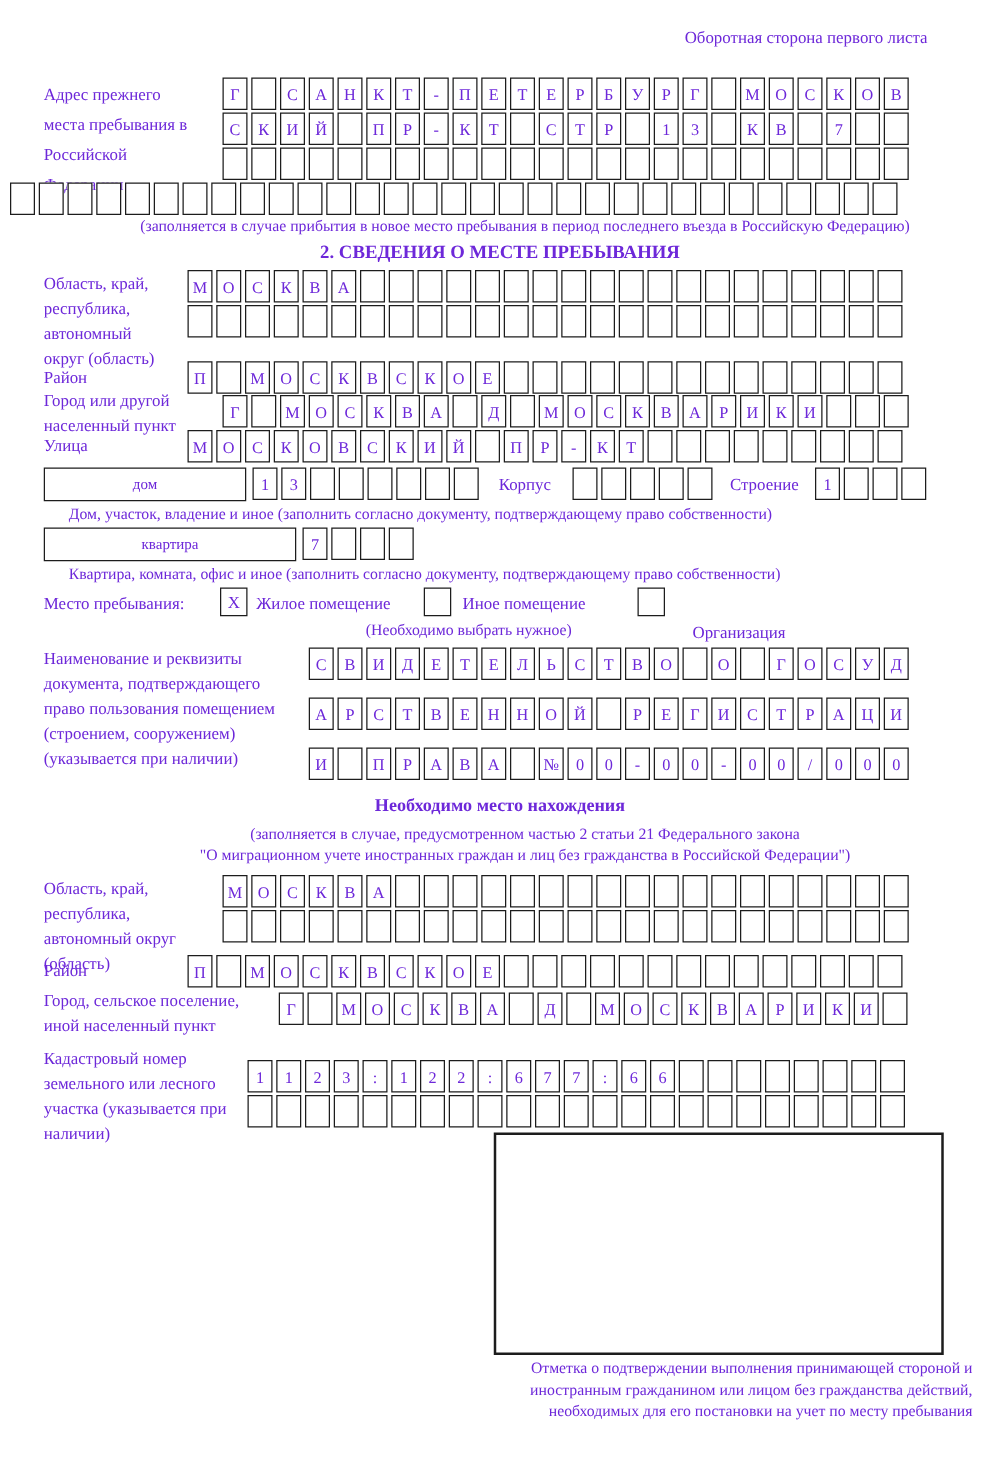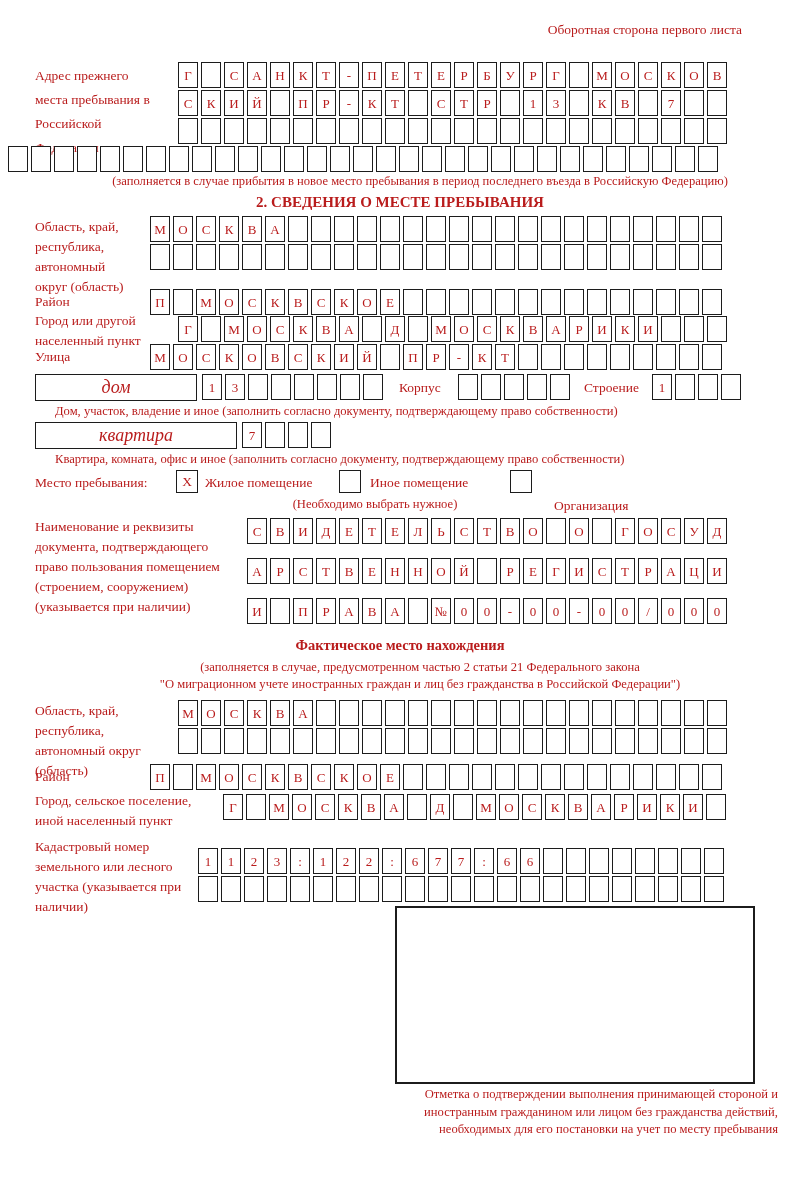--- a/index.html
+++ b/index.html
@@ -1,31 +1,31 @@
 <!DOCTYPE html>
 <html><head>
 <meta charset="utf-8">
 <style>
   html,body{margin:0;padding:0;background:#fff;}
   #page{
     position:relative;width:800px;height:1180px;background:#ffffff;
-    font-family:"Liberation Serif","DejaVu Serif",serif;color:#b91c1c;overflow:hidden;
+    font-family:"Liberation Serif","DejaVu Serif",serif;color:#6d28d9;overflow:hidden;
   }
   .abs{position:absolute;}
   .lbl{font-size:13.5px;line-height:20px;}
   .cap{font-size:12.6px;padding-left:20px;}
   .cellrow{display:flex;}
   .cell{
     width:18px;height:24px;border:1.6px solid #1c1c1c;margin-right:3px;
     display:flex;align-items:center;justify-content:center;
     font-size:13px;line-height:1;flex:0 0 auto;background:#fff;
   }
   .namebox{
     border:1.6px solid #1c1c1c;height:25px;display:flex;align-items:center;justify-content:center;
-    font-size:18px;background:#fff;font-style:italic;
+    font-size:12px;background:#fff;
   }
   .chk{
     width:20px;height:21px;border:1.6px solid #1c1c1c;display:flex;align-items:center;justify-content:center;
     font-size:13.5px;background:#fff;flex:0 0 auto;
   }
   .heading{font-weight:bold;font-size:15px;text-align:center;width:100%;}
   .center{text-align:center;width:100%;}
   .stamp{border:2px solid #1c1c1c;background:#fff;}
 </style>
 </head>
@@ -403,21 +403,21 @@
       <div class="cell">0</div>
       <div class="cell">-</div>
       <div class="cell">0</div>
       <div class="cell">0</div>
       <div class="cell">/</div>
       <div class="cell">0</div>
       <div class="cell">0</div>
       <div class="cell">0</div>
     </div>
 
-  <div class="abs center" style="left:0;top:637px;font-weight:bold;font-size:14.5px;">Фактическое место нахождения</div>
+  <div class="abs center" style="left:0;top:637px;font-weight:bold;font-size:14.5px;">Необходимо место нахождения</div>
   <div class="abs cap center" style="left:0;top:660px;">(заполняется в случае, предусмотренном частью 2 статьи 21 Федерального закона</div>
   <div class="abs cap center" style="left:0;top:677px;">"О миграционном учете иностранных граждан и лиц без гражданства в Российской Федерации")</div>
 
   <div class="abs lbl" style="left:35px;top:701px;width:125px;">Область, край, республика, автономный округ (область)</div>
   <div class="abs cellrow" style="left:178px;top:700px;">
       <div class="cell">М</div>
       <div class="cell">О</div>
       <div class="cell">С</div>
       <div class="cell">К</div>
       <div class="cell">В</div>

